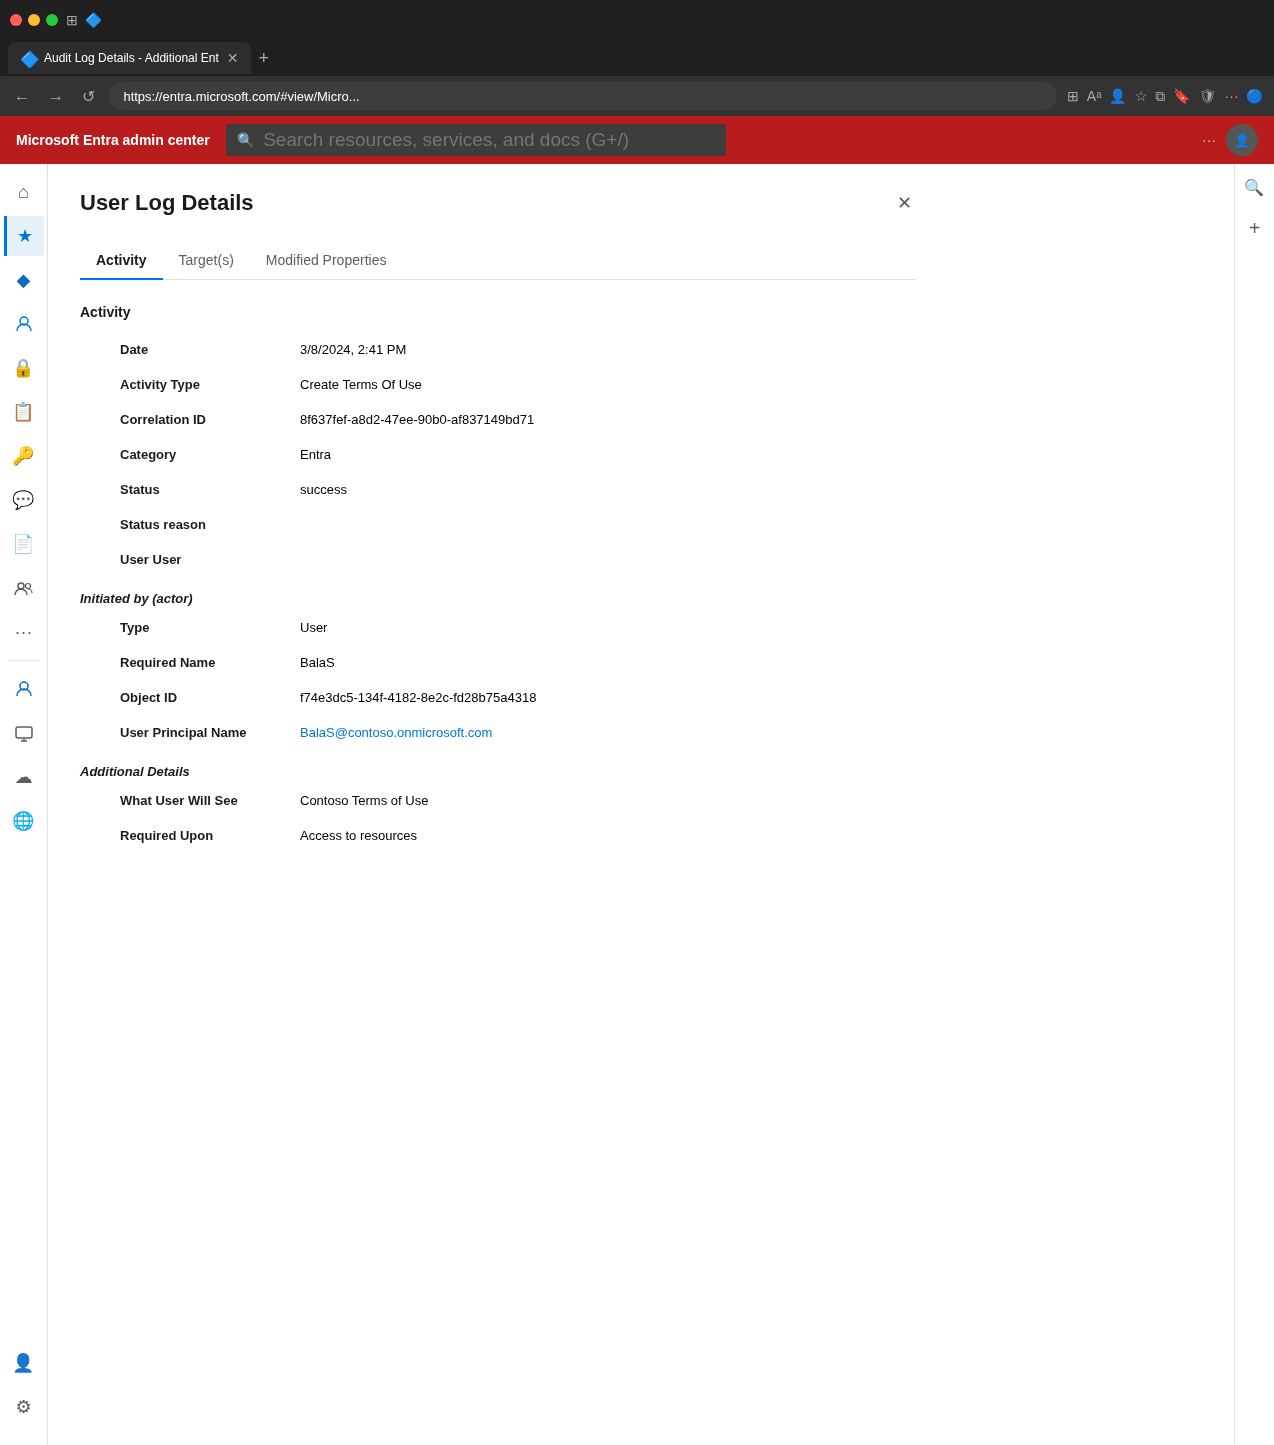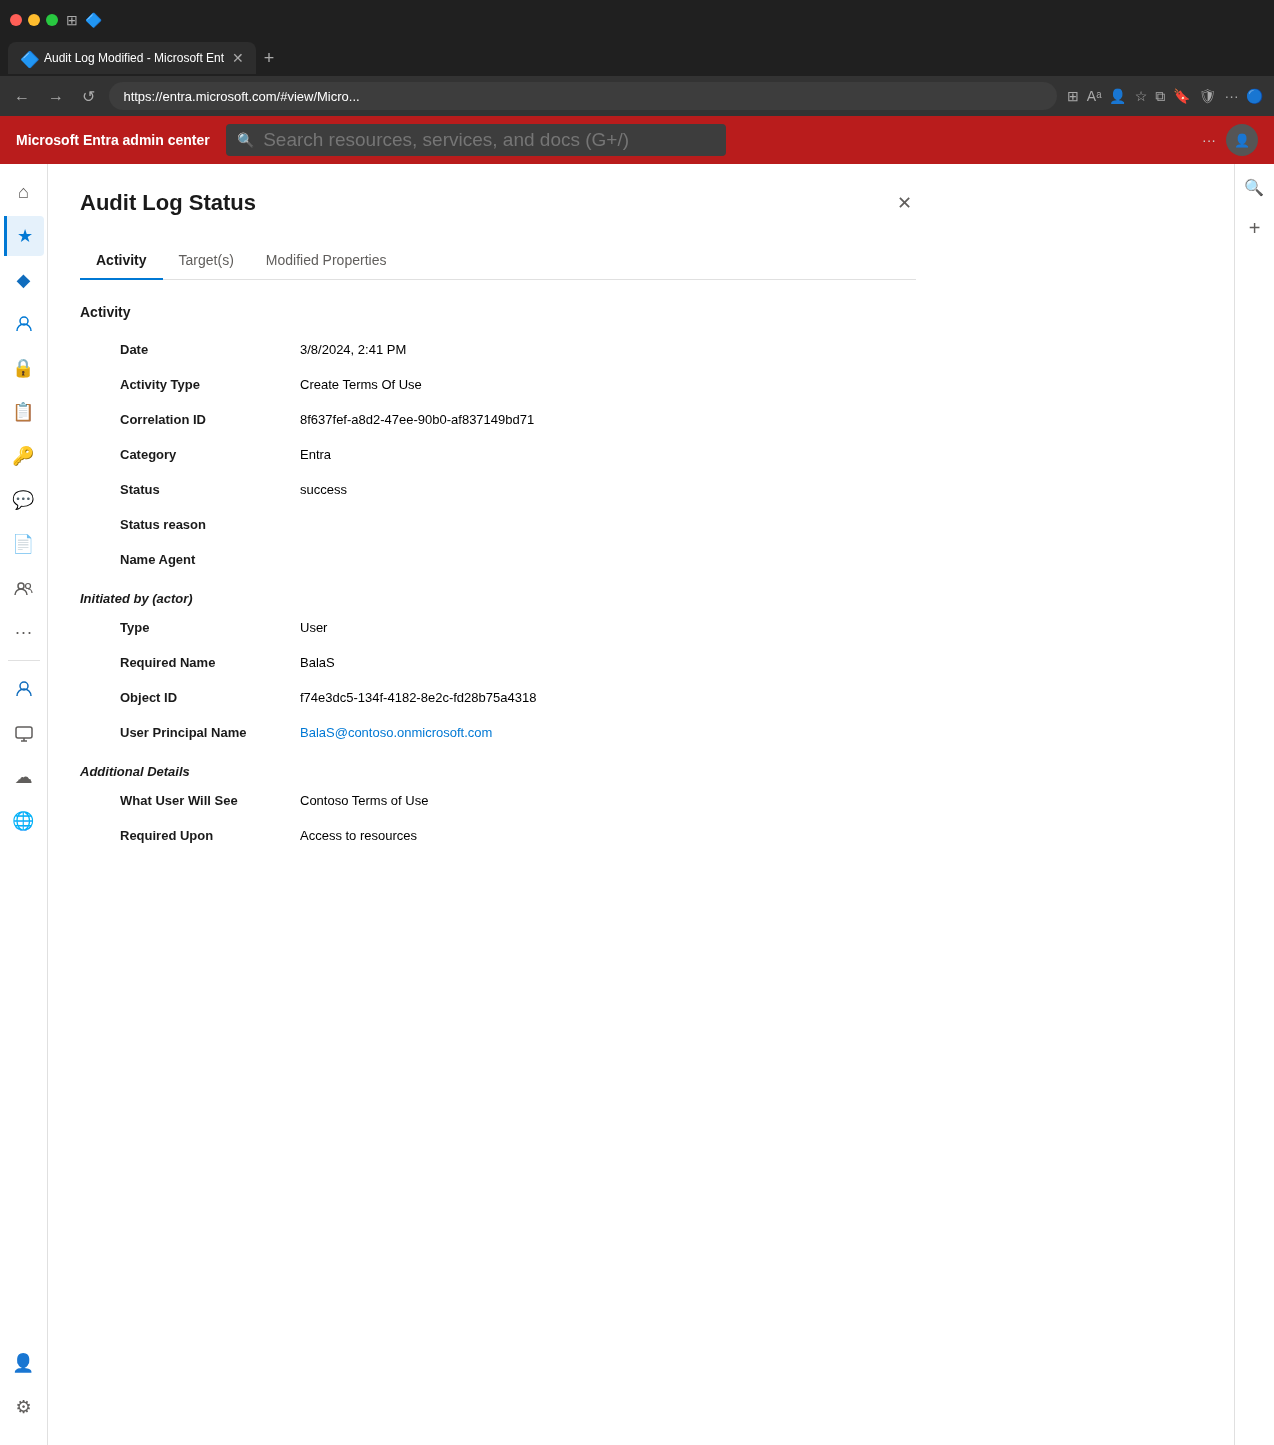--- a/index.html
+++ b/index.html
@@ -137,21 +137,21 @@
       <button class="window-btn minimize"></button>
       <button class="window-btn maximize"></button>
     </div>
     <div style="width:8px;"></div>
     <span style="color:#aaa;font-size:14px;cursor:pointer;margin-right:8px;">⊞</span>
     <span style="font-size:14px;">🔷</span>
   </div>
   <div class="tab-bar">
     <div class="browser-tab">
       <span class="tab-favicon">🔷</span>
-      <span class="tab-title">Audit Log Modified - Microsoft Ent</span>
+      <span class="tab-title">Audit Log Details - Additional Ent</span>
       <span class="tab-close">✕</span>
     </div>
     <span class="new-tab-btn">+</span>
   </div>
   <div class="address-bar">
     <button class="nav-btn">←</button>
     <button class="nav-btn">→</button>
     <button class="nav-btn">↺</button>
     <input class="address-input" value="https://entra.microsoft.com/#view/Micro..." style="">
     <div class="address-bar-icons">
@@ -227,21 +227,21 @@
       <div class="sidebar-item" title="Global Secure Access">🌐</div>
       <div class="sidebar-item" style="margin-top:auto;" title="My Profile">👤</div>
       <div class="sidebar-item" title="Settings">⚙</div>
       <div class="sidebar-item" title="Expand">»</div>
     </div>
 
     <div class="content-area">
       <div class="audit-panel">
 
         <div class="panel-header">
-          <h1 class="panel-title">Audit Log Status</h1>
+          <h1 class="panel-title">User Log Details</h1>
           <button class="close-btn">✕</button>
         </div>
 
         <div class="tabs">
           <div class="tab active">Activity</div>
           <div class="tab">Target(s)</div>
           <div class="tab">Modified Properties</div>
         </div>
 
         <div class="section-title">Activity</div>
@@ -264,21 +264,21 @@
         </div>
         <div class="detail-row">
           <span class="detail-label">Status</span>
           <span class="detail-value">success</span>
         </div>
         <div class="detail-row">
           <span class="detail-label">Status reason</span>
           <span class="detail-value"></span>
         </div>
         <div class="detail-row">
-          <span class="detail-label">Name Agent</span>
+          <span class="detail-label">User User</span>
           <span class="detail-value"></span>
         </div>
 
         <div class="group-header">Initiated by (actor)</div>
 
         <div class="detail-row">
           <span class="detail-label">Type</span>
           <span class="detail-value">User</span>
         </div>
         <div class="detail-row">

